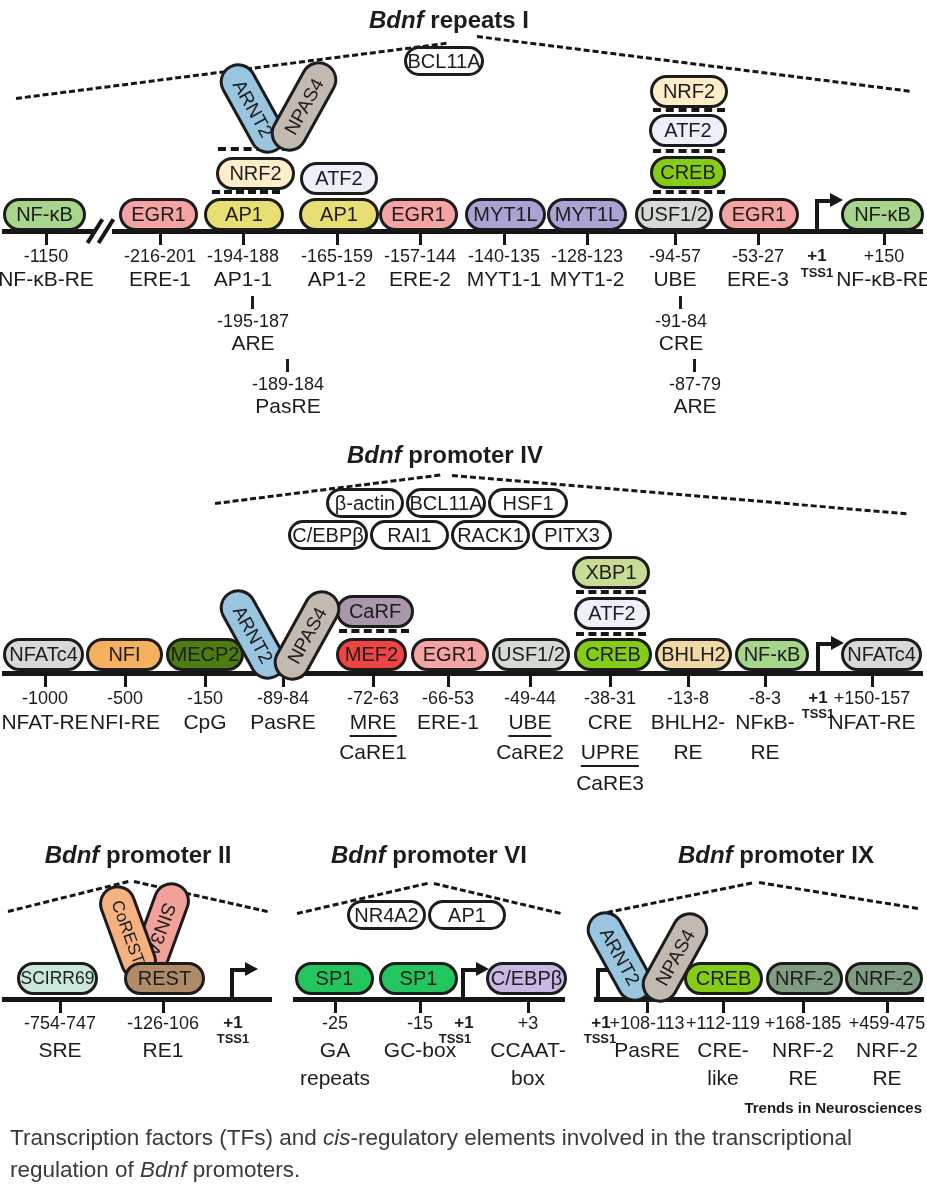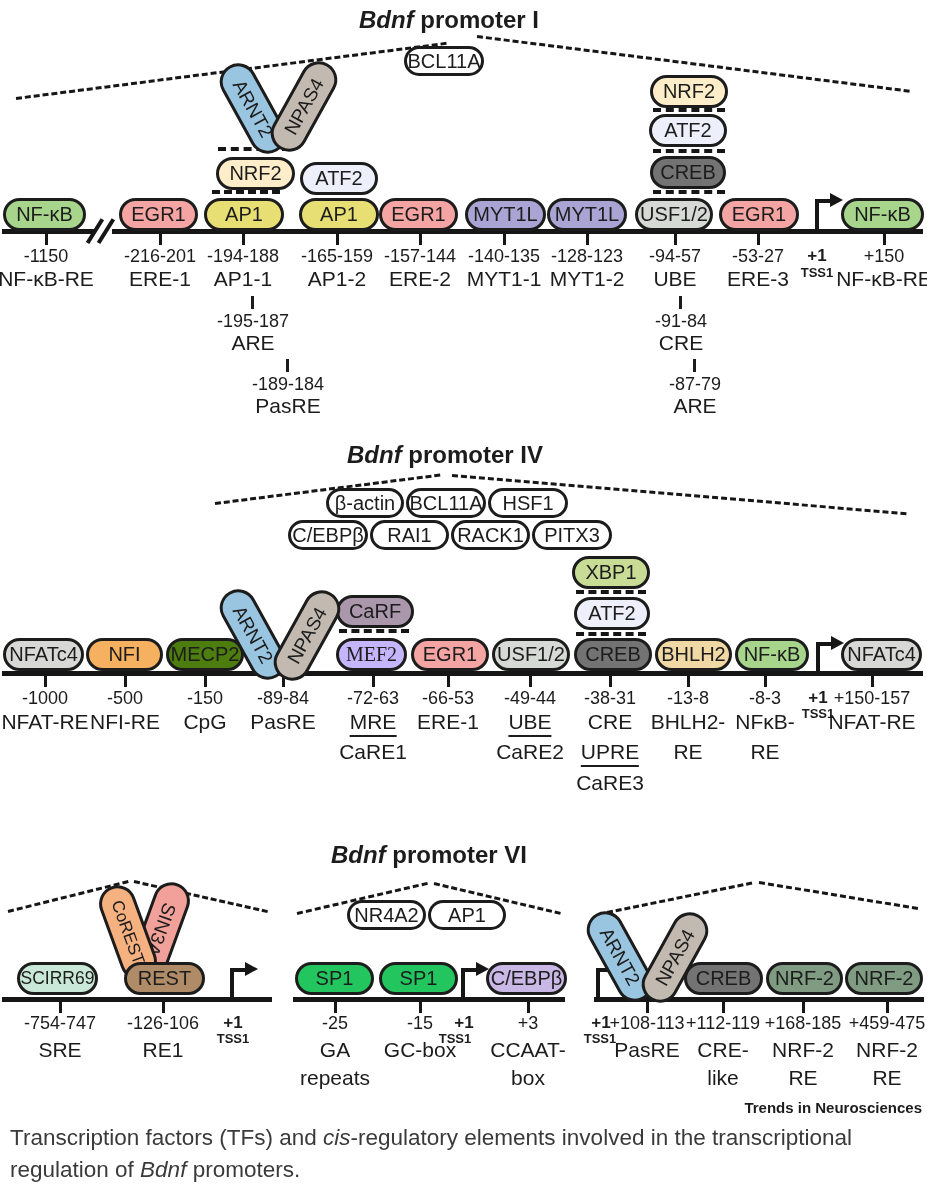--- a/index.html
+++ b/index.html
@@ -27,37 +27,37 @@
   .vbar{position:absolute;width:3px;height:13px;background:#1c1c1c;}
   .slash{position:absolute;width:3.5px;height:28px;background:#161616;transform:rotate(32deg);z-index:2;}
   .tss{position:absolute;width:34px;z-index:1;}
   .tss .tv{position:absolute;left:0;top:0;width:3.5px;height:100%;background:#161616;}
   .tss .th{position:absolute;left:0;top:0;width:17px;height:3.5px;background:#161616;}
   .tss .thead{position:absolute;left:15px;top:-6px;width:0;height:0;
               border-left:13px solid #161616;border-top:7.5px solid transparent;border-bottom:7.5px solid transparent;}
   
   .c-nfkb{background:#a7d58b;} .c-egr1{background:#f4a5a3;} .c-ap1{background:#e7de74;}
   .c-myt1l{background:#aaa4d5;} .c-usf{background:#d5dbd4;} .c-nrf2{background:#fdeec9;}
-  .c-atf2{background:#edf0fa;} .c-creb{background:#737373;} .c-arnt2{background:#99c5e0;}
+  .c-atf2{background:#edf0fa;} .c-creb{background:#84cc16;} .c-arnt2{background:#99c5e0;}
   .c-npas4{background:#c2b9b0;} .c-white{background:#ffffff;} .c-nfatc4{background:#d8d8d6;}
   .c-nfi{background:#f6b160;} .c-mecp2{background:#4d7c0f;} .c-carf{background:#aa97ac;}
-  .c-mef2{background:#c4b5fd;font-family:Liberation Serif, serif;} .c-xbp1{background:#c8dc96;} .c-bhlh2{background:#f1d9a6;}
+  .c-mef2{background:#ef4444;} .c-xbp1{background:#c8dc96;} .c-bhlh2{background:#f1d9a6;}
   .c-scirr{background:#c9e8d7;} .c-corest{background:#f6b181;} .c-sin3a{background:#f2a19a;}
   .c-rest{background:#b08b67;} .c-sp1{background:#22c55e;} .c-cebpb{background:#c9b7e6;}
   .c-nrf2d{background:#7f9b82;}
   .trends{position:absolute;font-size:15px;font-weight:700;white-space:nowrap;}
   .caption{position:absolute;font-size:22.5px;line-height:1.42;color:#3a3a3a;}
   .caption .it{font-style:italic;}
 </style>
 </head>
 <body>
 
 <div id="stage">
 
-  <div class="title" style="left:449px;top:6px"><span class="gene">Bdnf</span><span> promoter I</span></div>
+  <div class="title" style="left:449px;top:6px"><span class="gene">Bdnf</span><span> repeats I</span></div>
 
   <div class="dline" style="left:16px;top:97px;width:434px;transform:rotate(-7.3deg)"></div>
   <div class="dline" style="left:477px;top:35px;width:436px;transform:rotate(7.2deg)"></div>
 
   <div class="pill top c-white" style="left:404px;top:46px;width:80px">BCL11A</div>
 
   <div class="tilt c-arnt2" style="left:204px;top:90px;transform:rotate(61deg)">ARNT2</div>
   <div class="tilt front c-npas4" style="left:255px;top:88px;transform:rotate(-61deg)">NPAS4</div>
 
   <div class="hdash" style="left:218px;top:147px;width:72px"></div>
@@ -221,20 +221,21 @@
   <div class="ename" style="left:530px;top:740px">CaRE2</div>
   <div class="ename" style="left:610px;top:710px">CRE</div>
   <div class="ename u" style="left:610px;top:740px">UPRE</div>
   <div class="ename" style="left:610px;top:771px">CaRE3</div>
   <div class="ename" style="left:688px;top:710px">BHLH2-</div>
   <div class="ename" style="left:688px;top:740px">RE</div>
   <div class="ename" style="left:765px;top:710px">NFκB-</div>
   <div class="ename" style="left:765px;top:740px">RE</div>
   <div class="ename" style="left:872px;top:710px">NFAT-RE</div>
 
+  <div class="title" style="left:138px;top:841px"><span class="gene">Bdnf</span><span> promoter II</span></div>
   <div class="dline" style="left:8px;top:910px;width:124px;transform:rotate(-14deg)"></div>
   <div class="dline" style="left:134px;top:880px;width:137px;transform:rotate(12.7deg)"></div>
 
   <div class="tilt c-sin3a" style="left:112px;top:911px;transform:rotate(110deg)">SIN3A</div>
   <div class="tilt front c-corest" style="left:79px;top:914px;transform:rotate(70deg);font-size:17px">CoREST</div>
   <div class="pill sm c-scirr" style="left:17px;top:962px;width:81px">SCIRR69</div>
   <div class="pill c-rest" style="left:124px;top:962px;width:81px;z-index:6">REST</div>
 
   <div class="hline" style="left:2px;top:997px;width:270px"></div>
   <div class="tss" style="left:230px;top:968px;height:29px">
@@ -275,20 +276,21 @@
   <div class="num" style="left:420px;top:1013px">-15</div>
   <div class="tnum" style="left:464px;top:1013px">+1</div>
   <div class="tlab" style="left:455px;top:1031px">TSS1</div>
   <div class="num" style="left:528px;top:1013px">+3</div>
   <div class="ename" style="left:335px;top:1038px">GA</div>
   <div class="ename" style="left:335px;top:1066px">repeats</div>
   <div class="ename" style="left:420px;top:1038px">GC-box</div>
   <div class="ename" style="left:528px;top:1038px">CCAAT-</div>
   <div class="ename" style="left:528px;top:1066px">box</div>
 
+  <div class="title" style="left:776px;top:841px"><span class="gene">Bdnf</span><span> promoter IX</span></div>
   <div class="dline" style="left:607px;top:911px;width:148px;transform:rotate(-11.5deg)"></div>
   <div class="dline" style="left:759px;top:881px;width:161px;transform:rotate(9.3deg)"></div>
 
   <div class="tss" style="left:596px;top:968px;height:29px">
       <div class="tv"></div>
       <div class="th"></div>
       <div class="thead"></div>
     </div>
   <div class="tilt c-arnt2" style="left:571px;top:938px;transform:rotate(61deg)">ARNT2</div>
   <div class="tilt front c-npas4" style="left:626px;top:939px;transform:rotate(-61deg)">NPAS4</div>

